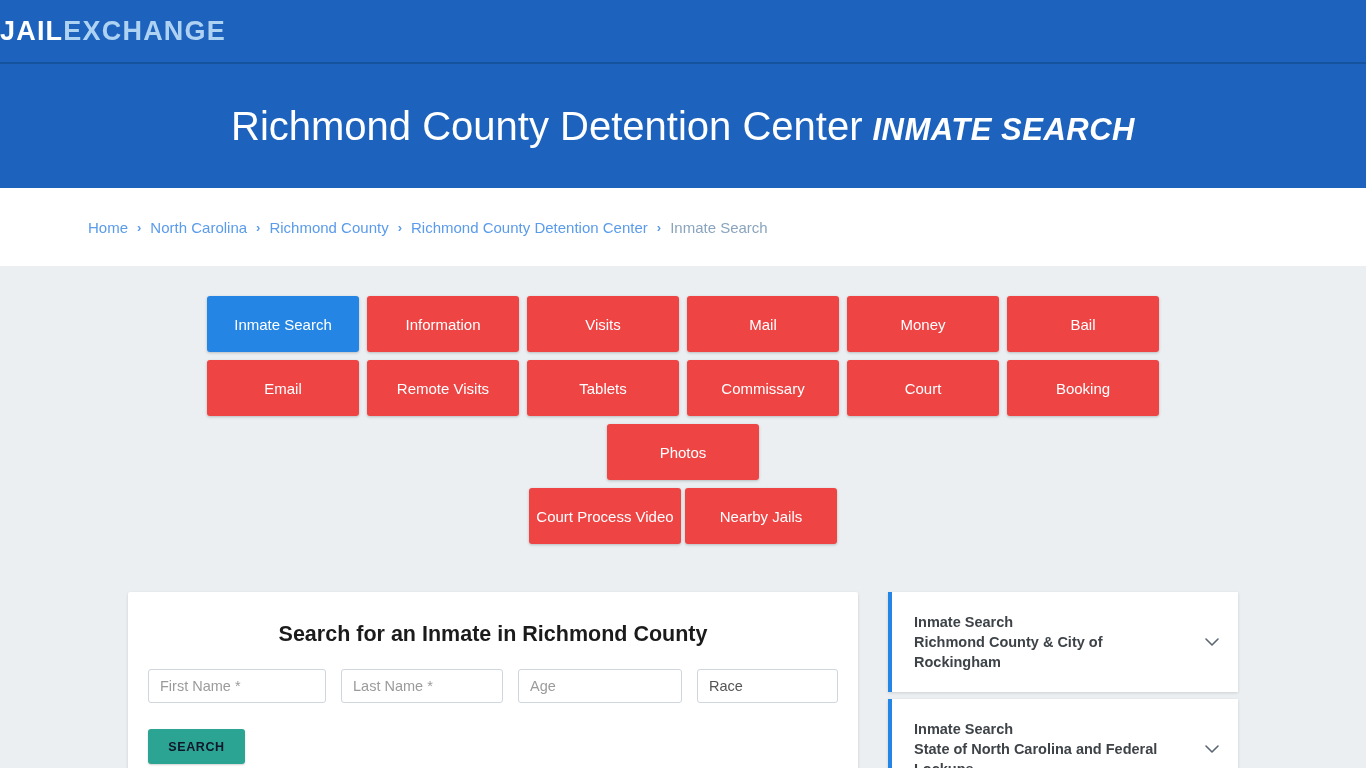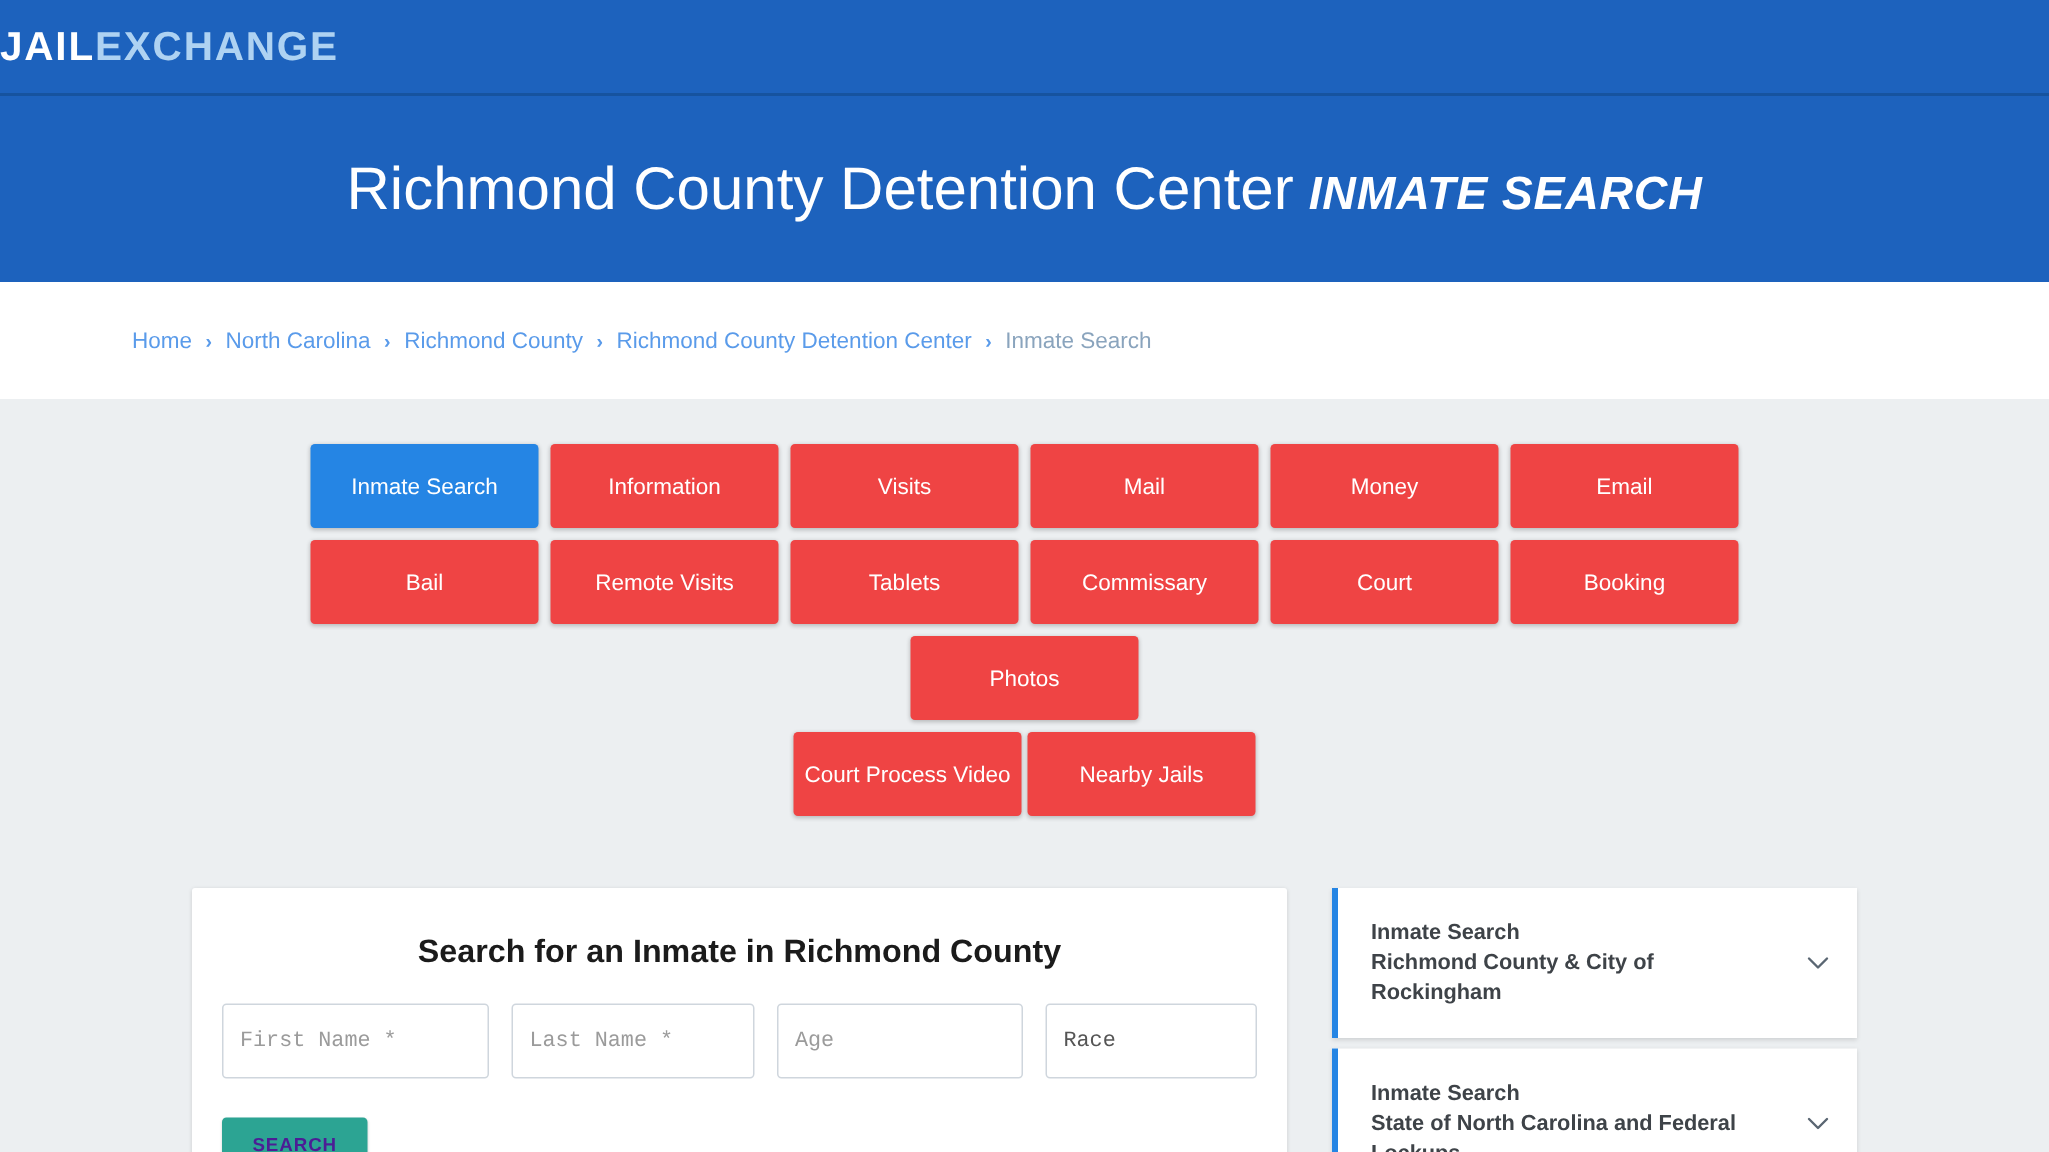--- a/index.html
+++ b/index.html
@@ -173,28 +173,28 @@
     color: #1b1b1b;
     margin: 4px 0 22px 0;
   }
   .form-row {
     display: flex;
     gap: 15px;
     padding: 0 0 0 0;
   }
   .form-row input[type="text"],
   .form-row select {
-    height: 50px;
+    height: 34px;
     border: 1px solid #cfd6dd;
     border-radius: 3px;
     font-size: 14.5px;
     color: #555;
     padding: 0 11px;
     background: #ffffff;
-    font-family: Liberation Mono, monospace;
+    font-family: Liberation Sans, sans-serif;
     outline: none;
   }
   .form-row input::placeholder { color: #9b9b9b; }
   .f-first { width: 178px; }
   .f-last  { width: 162px; }
   .f-age   { width: 164px; }
   .f-race  {
     width: 163px;
     appearance: none;
     -webkit-appearance: none;
@@ -207,21 +207,21 @@
     background-size: 6px 6px, 6px 6px;
     background-repeat: no-repeat;
     color: #6b6b5e;
   }
   .search-submit {
     margin-top: 26px;
     margin-left: 0;
     width: 97px;
     height: 35px;
     background: #2ca493;
-    color: #4c1d95;
+    color: #0f172a;
     font-size: 12.5px;
     font-weight: bold;
     letter-spacing: 0.6px;
     border: none;
     border-radius: 3px;
     cursor: pointer;
     font-family: "Liberation Sans", sans-serif;
     box-shadow: 0 1px 2px rgba(0,0,0,0.18);
   }
 
@@ -283,23 +283,23 @@
 
 <div class="page-body">
 
   <div>
     <div class="tab-grid">
       <button class="tab-btn active">Inmate Search</button>
       <button class="tab-btn">Information</button>
       <button class="tab-btn">Visits</button>
       <button class="tab-btn">Mail</button>
       <button class="tab-btn">Money</button>
+      <button class="tab-btn">Bail</button>
+
       <button class="tab-btn">Email</button>
-
-      <button class="tab-btn">Bail</button>
       <button class="tab-btn">Remote Visits</button>
       <button class="tab-btn">Tablets</button>
       <button class="tab-btn">Commissary</button>
       <button class="tab-btn">Court</button>
       <button class="tab-btn">Booking</button>
       <button class="tab-btn">Photos</button>
     </div>
     <div class="tab-row-3">
       <button class="tab-btn">Court Process Video</button>
       <button class="tab-btn">Nearby Jails</button>

